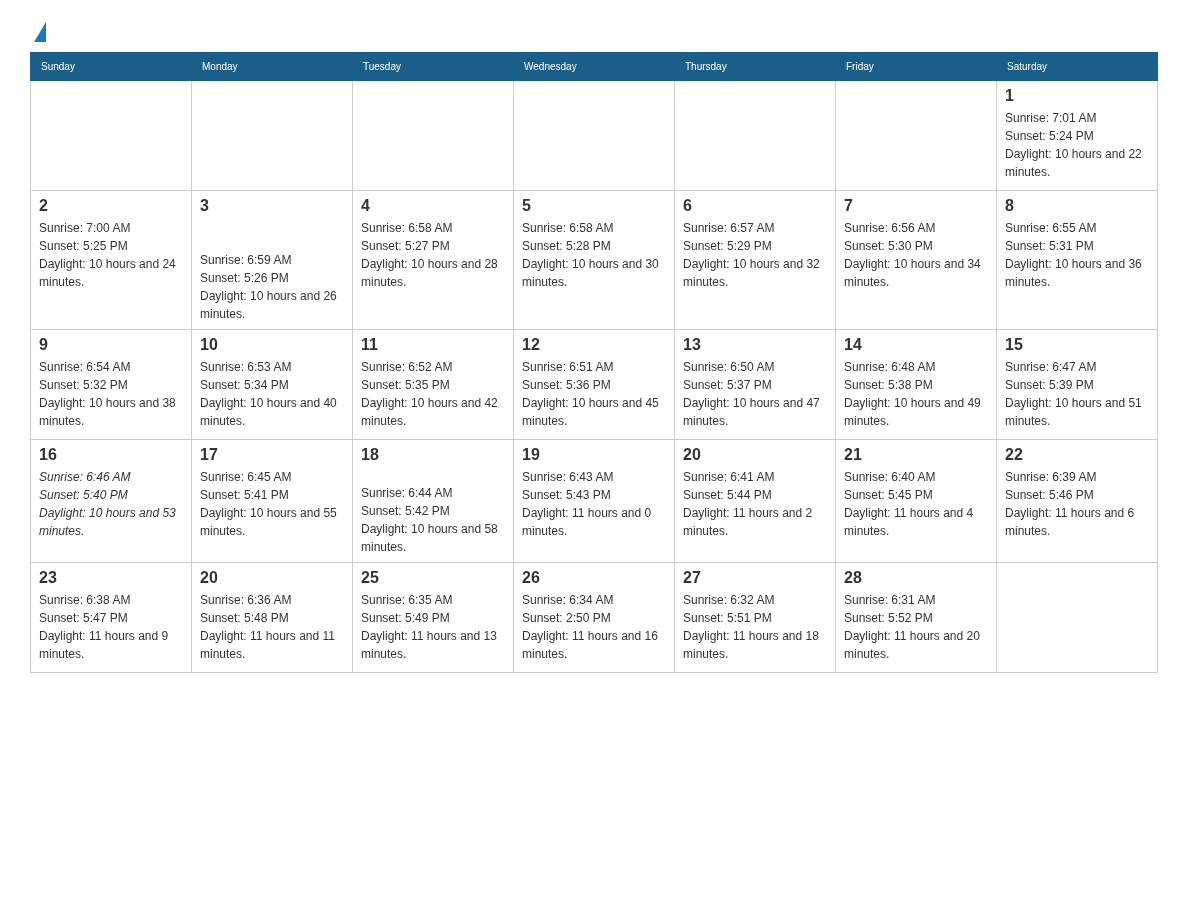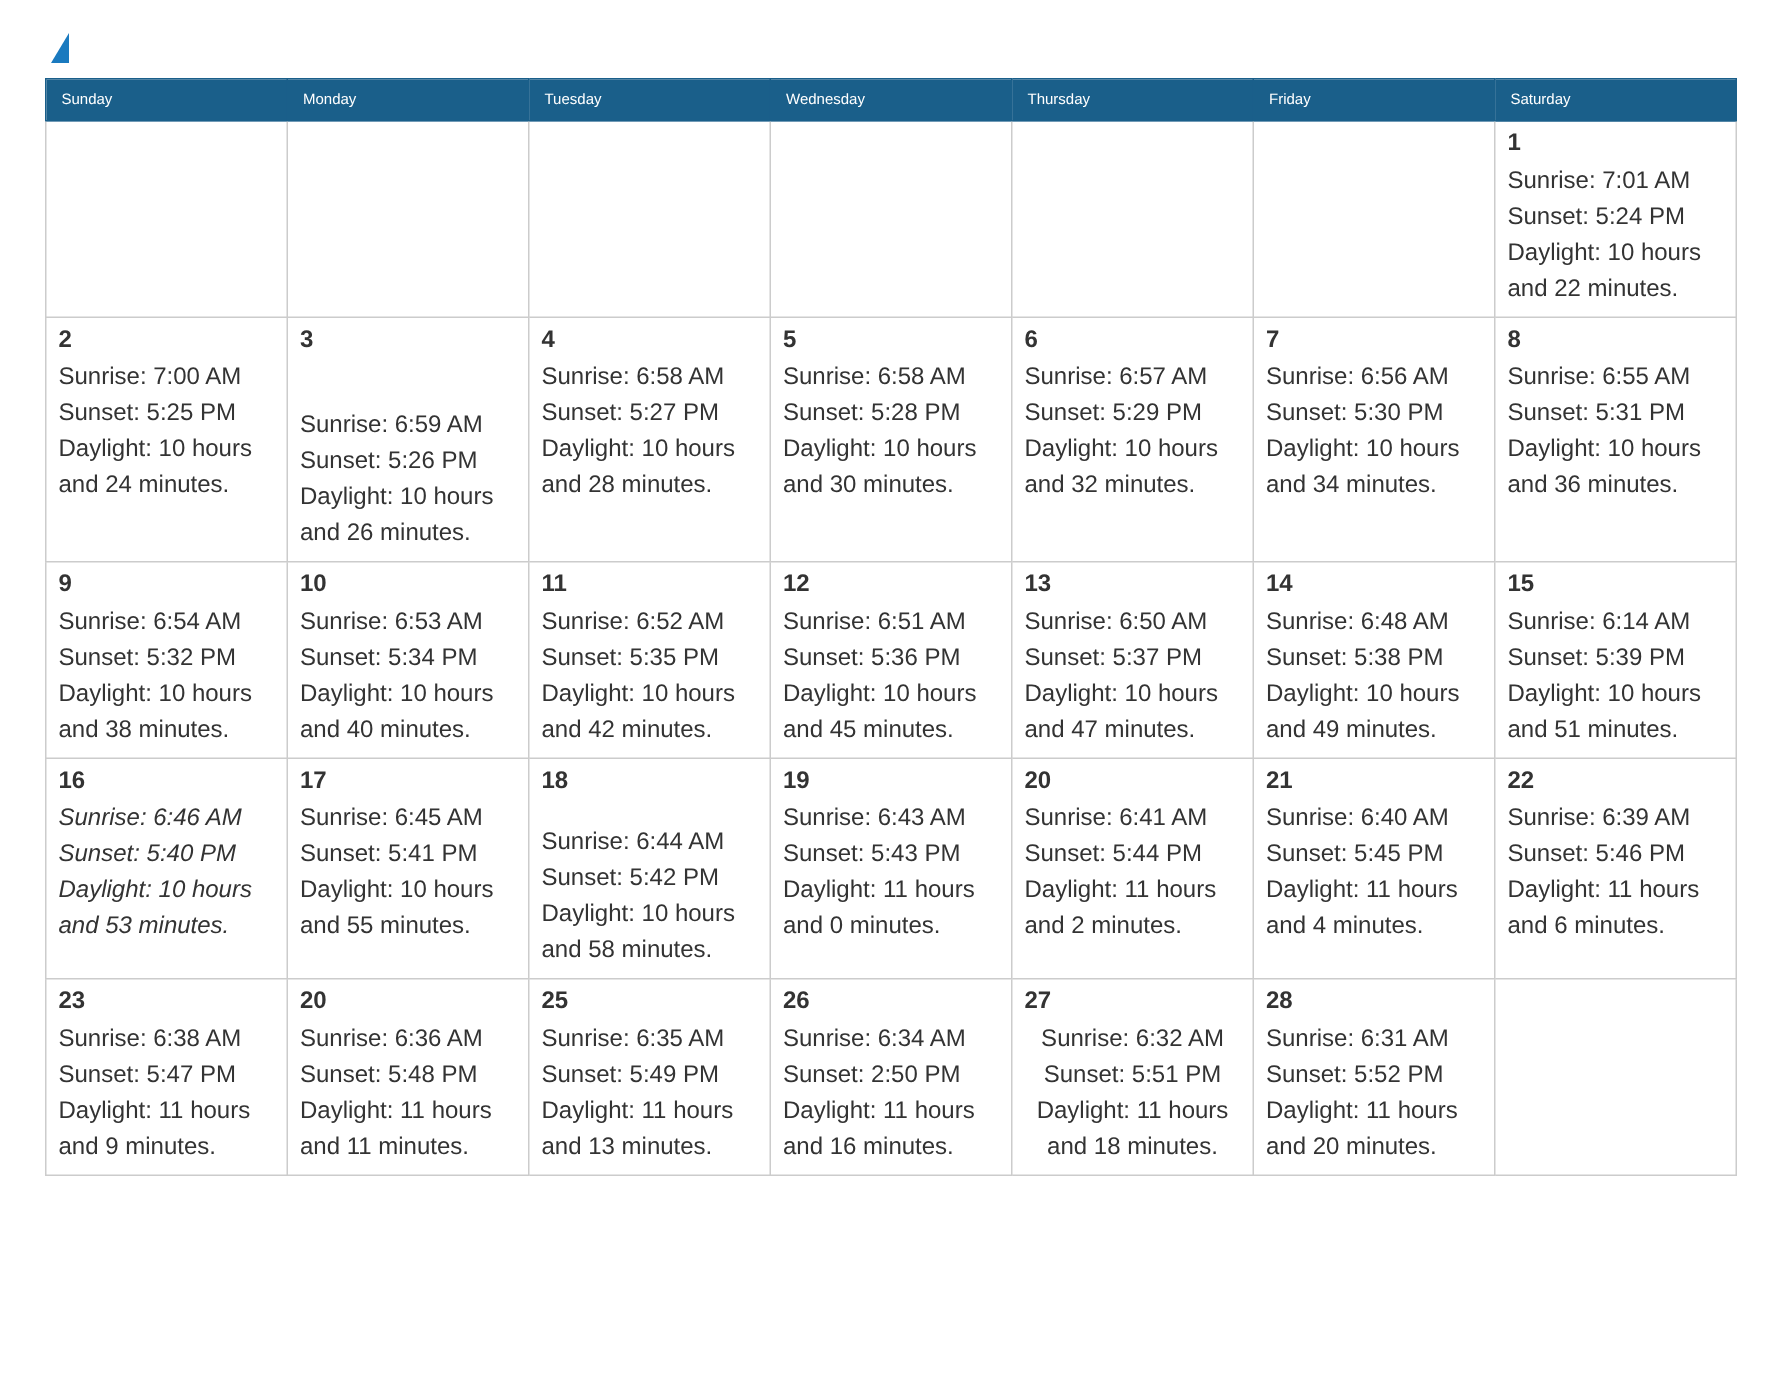--- a/index.html
+++ b/index.html
@@ -78,21 +78,21 @@
       width: 14.28%;
       min-height: 100px;
     }
     .day-num {
       font-size: 16px;
       font-weight: bold;
       display: block;
       margin-bottom: 4px;
     }
     .day-info {
-      font-size: 16px;
+      font-size: 12px;
       color: #333;
       line-height: 1.5;
     }
     .empty-cell {
       background: #fff;
     }
     .week-row td {
       height: 110px;
     }
   </style>
@@ -216,21 +216,21 @@
 Daylight: 10 hours and 47 minutes.</div>
         </td>
         <td>
           <span class="day-num">14</span>
           <div class="day-info" style="white-space: pre-line;">Sunrise: 6:48 AM
 Sunset: 5:38 PM
 Daylight: 10 hours and 49 minutes.</div>
         </td>
         <td>
           <span class="day-num">15</span>
-          <div class="day-info" style="white-space: pre-line;">Sunrise: 6:14 AM
+          <div class="day-info" style="white-space: pre-line;">Sunrise: 6:47 AM
 Sunset: 5:39 PM
 Daylight: 10 hours and 51 minutes.</div>
         </td>
       </tr>
       <tr class="week-row">
         <td>
           <span class="day-num">16</span>
           <div class="day-info" style="white-space: pre-line; font-style: italic;">Sunrise: 6:46 AM
 Sunset: 5:40 PM
 Daylight: 10 hours and 53 minutes.</div>
@@ -292,21 +292,21 @@
 Daylight: 11 hours and 13 minutes.</div>
         </td>
         <td>
           <span class="day-num">26</span>
           <div class="day-info" style="white-space: pre-line;">Sunrise: 6:34 AM
 Sunset: 2:50 PM
 Daylight: 11 hours and 16 minutes.</div>
         </td>
         <td>
           <span class="day-num">27</span>
-          <div class="day-info" style="white-space: pre-line; text-align: center;">Sunrise: 6:32 AM
+          <div class="day-info" style="white-space: pre-line;">Sunrise: 6:32 AM
 Sunset: 5:51 PM
 Daylight: 11 hours and 18 minutes.</div>
         </td>
         <td>
           <span class="day-num">28</span>
           <div class="day-info" style="white-space: pre-line;">Sunrise: 6:31 AM
 Sunset: 5:52 PM
 Daylight: 11 hours and 20 minutes.</div>
         </td>
         <td class="empty-cell"></td>

